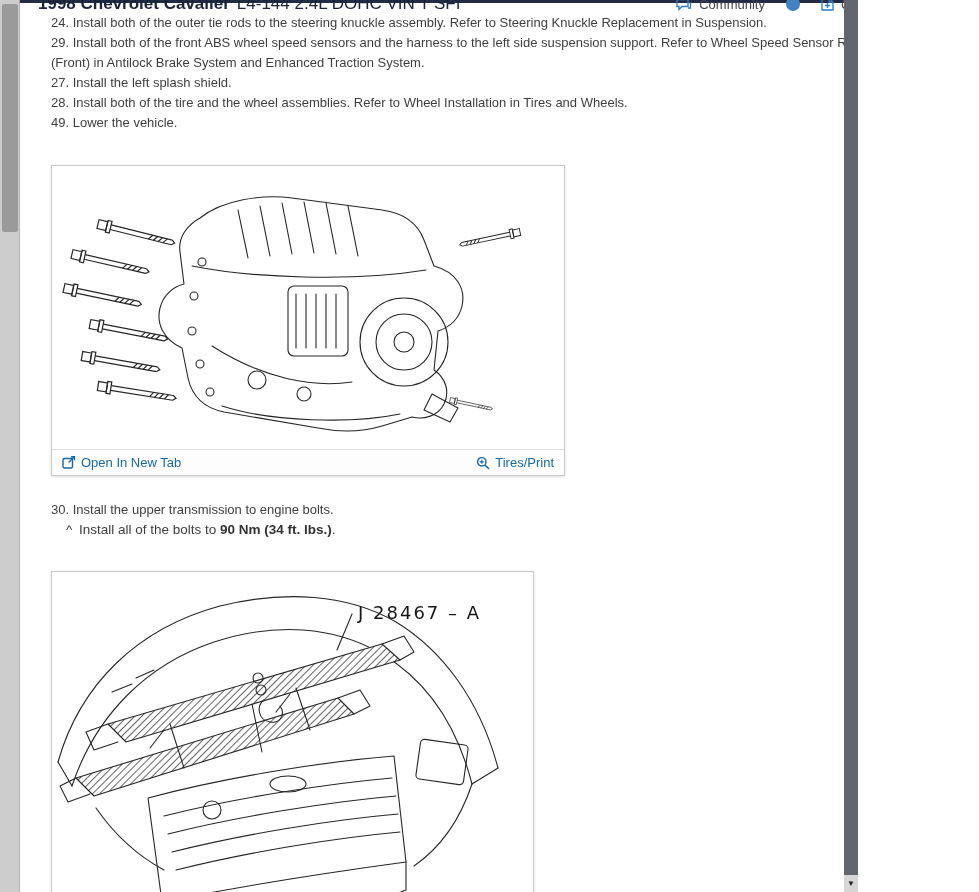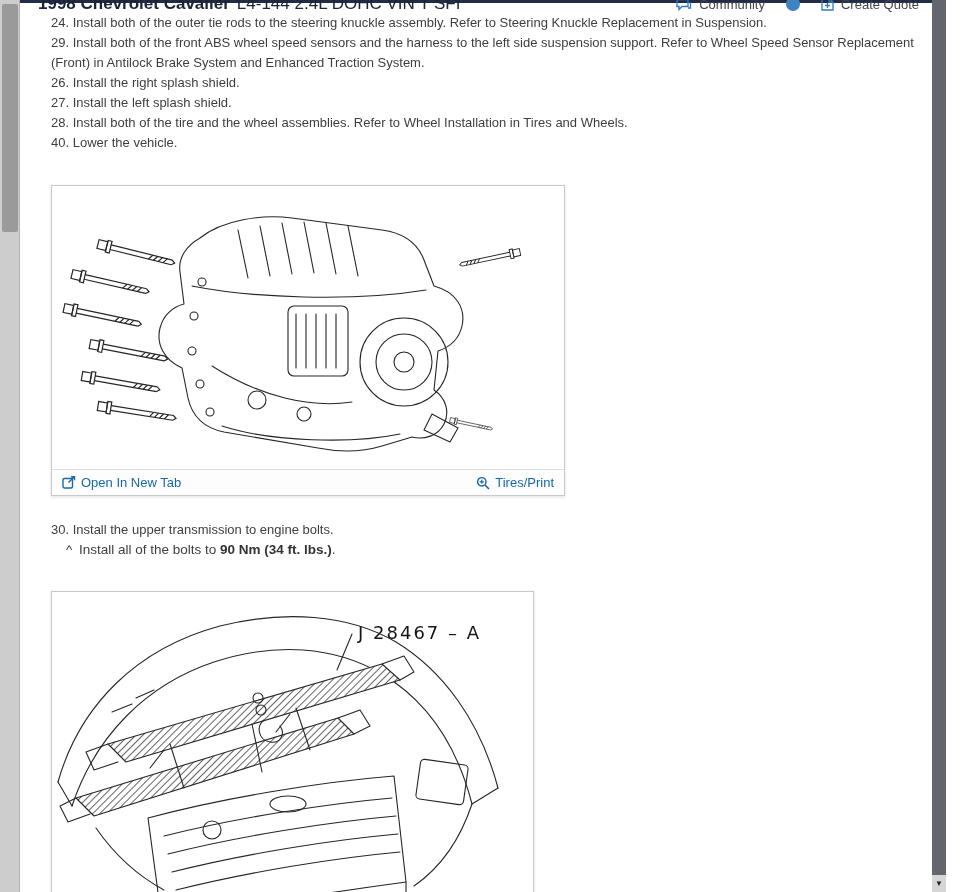--- a/index.html
+++ b/index.html
@@ -1,19 +1,19 @@
 <!DOCTYPE html>
 <html><head>
 <meta charset="utf-8">
 <style>
   * { box-sizing: border-box; margin: 0; padding: 0; }
   html, body { width: 979px; height: 892px; }
   body { font-family: "Liberation Sans", sans-serif; background: #fff; color: #3e3e3e; }
 
-  .page { position: relative; width: 946px; height: 892px; overflow: hidden; background: #fff; }
+  .page { position: relative; width: 858px; height: 892px; overflow: hidden; background: #fff; }
 
   
   .left-sb { position: absolute; left: 0; top: 0; width: 20px; height: 100%; background: #cdcdcd; border-right: 1px solid #b3b3b3; }
   .left-sb-thumb { position: absolute; left: 2px; top: 4px; width: 16px; height: 228px; background: #9a9a9a; border-radius: 2px; }
 
   
   .right-sb { position: absolute; right: 0; top: 0; width: 14px; height: 100%; background: #e9e9e9; }
   .right-sb-thumb { position: absolute; top: 0; left: 0; width: 14px; height: 875px; background: #63666d; }
   .right-sb-btn { position: absolute; bottom: 0; left: 0; width: 14px; height: 17px; background: #d6d6d6; color: #222;
                   font-size: 8px; display: flex; align-items: center; justify-content: center; cursor: pointer; }
@@ -85,24 +85,23 @@
           </span>
           <span>Create Quote</span>
         </div>
       </div>
     </div>
 
     <div class="content">
 
       <p class="step">24. Install both of the outer tie rods to the steering knuckle assembly. Refer to Steering Knuckle Replacement in Suspension.</p>
       <p class="step">29. Install both of the front ABS wheel speed sensors and the harness to the left side suspension support. Refer to Wheel Speed Sensor Replacement (Front) in Antilock Brake System and Enhanced Traction System.</p>
-      <p class="step">26. Install the right splash shield.</p>
       <p class="step">27. Install the left splash shield.</p>
       <p class="step">28. Install both of the tire and the wheel assemblies. Refer to Wheel Installation in Tires and Wheels.</p>
-      <p class="step">40. Lower the vehicle.</p>
+      <p class="step">49. Lower the vehicle.</p>
 
       <div class="figure fig1">
         <svg class="fig-canvas lineart" width="512" height="283" viewBox="0 0 512 283">
           <defs>
             <g id="bolt" stroke="#262626" fill="none" stroke-width="1.2">
               <rect x="0" y="-4.5" width="9" height="9"></rect>
               <rect x="9" y="-6" width="4" height="12"></rect>
               <path d="M13 -2.4 H76 M13 2.4 H76 M76 -2.4 L79 0 L76 2.4"></path>
               <path d="M56 -2.4 L52.5 2.4 M61 -2.4 L57.5 2.4 M66 -2.4 L62.5 2.4 M71 -2.4 L67.5 2.4"></path>
             </g>

